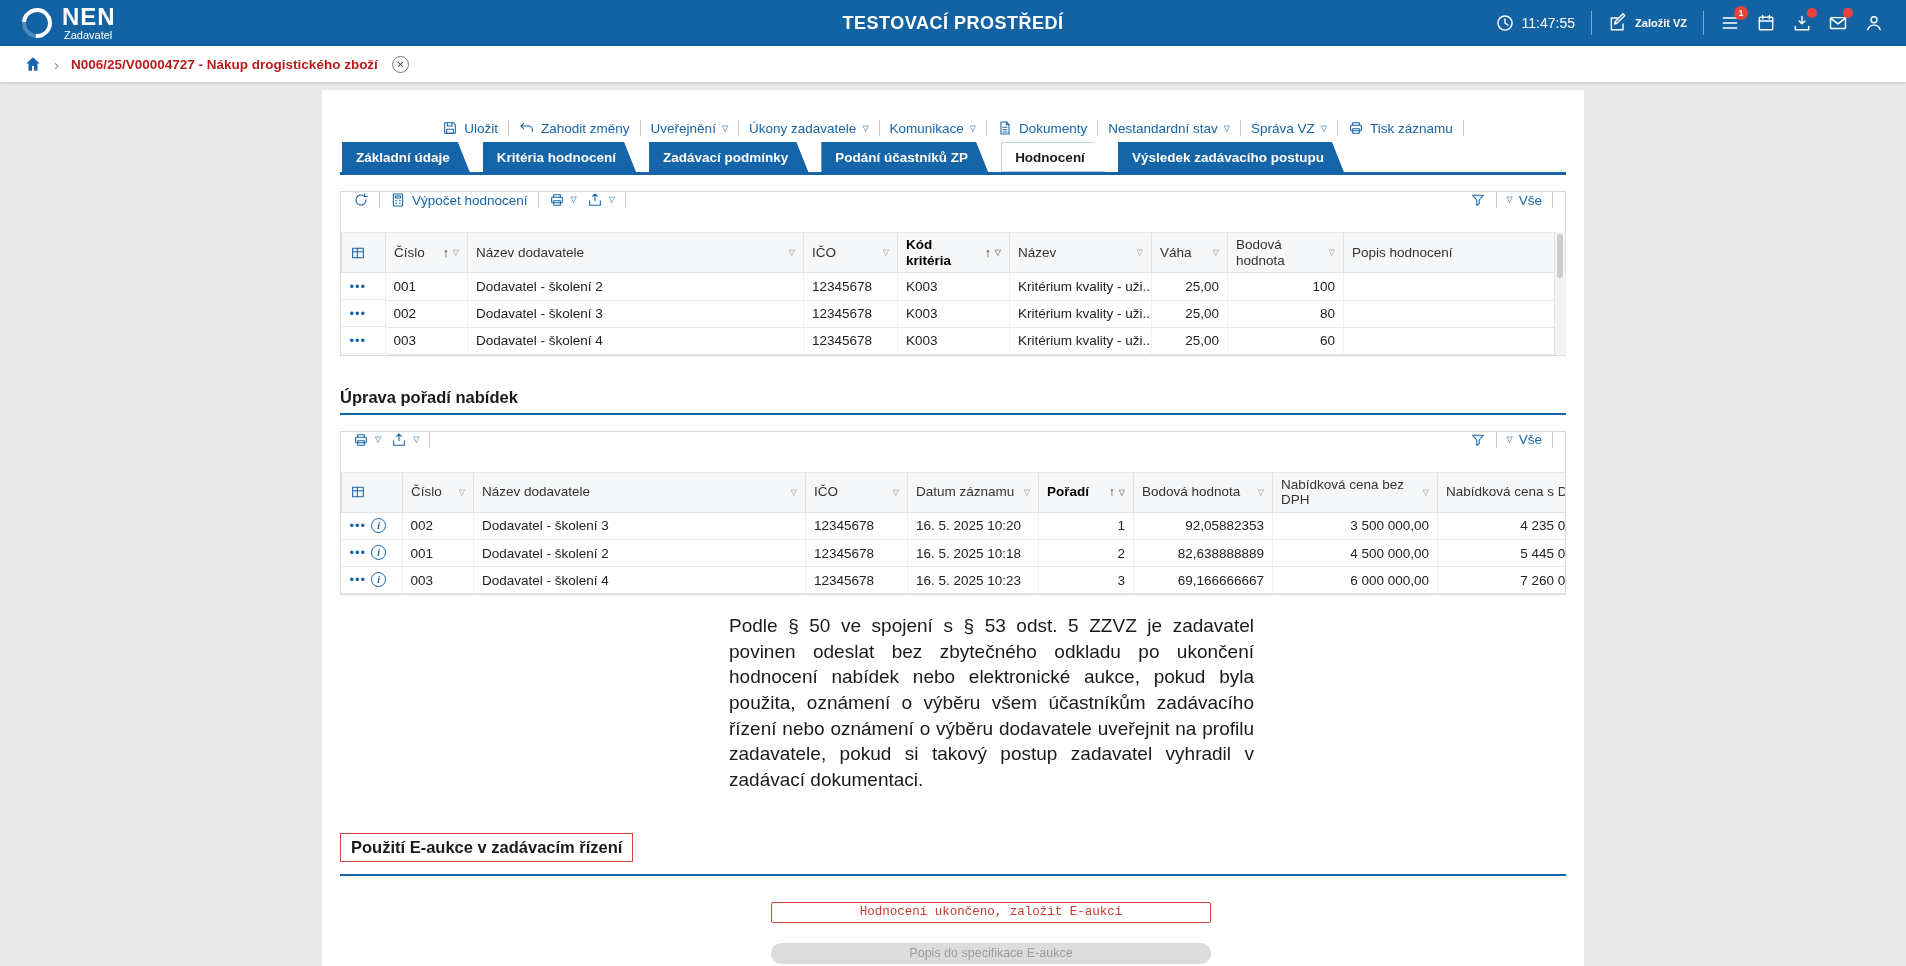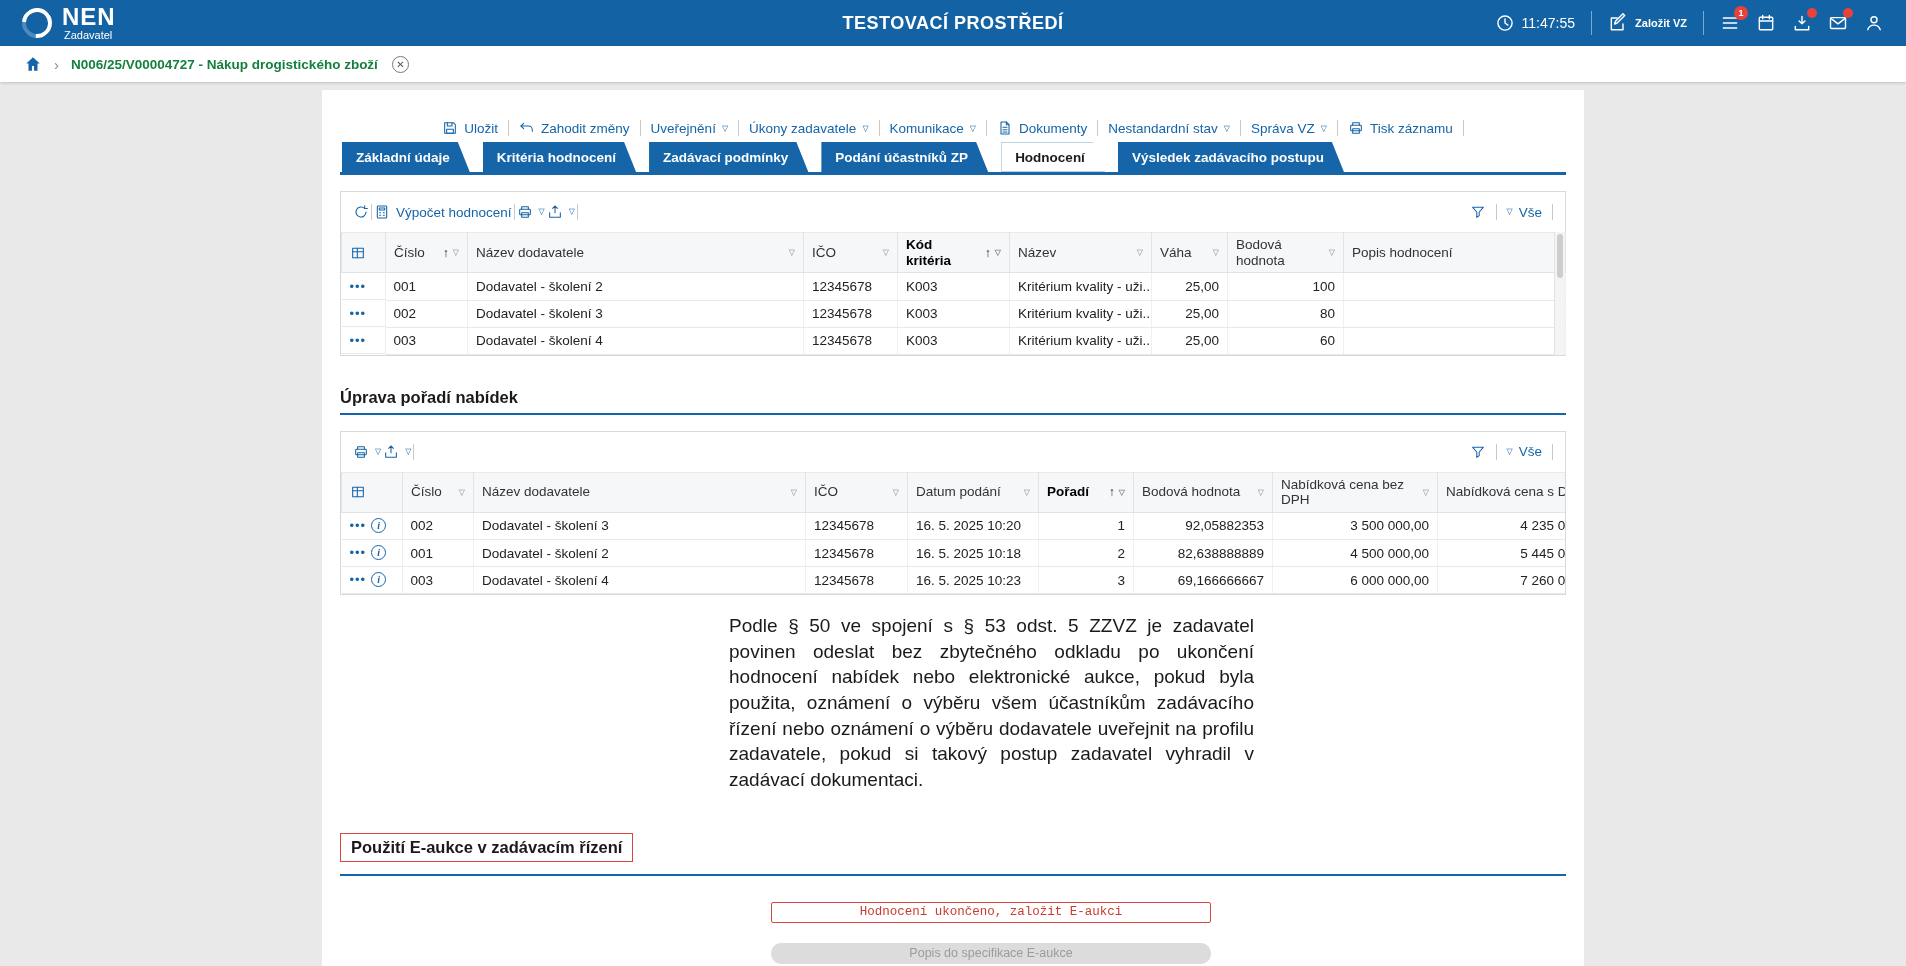--- a/index.html
+++ b/index.html
@@ -27,21 +27,21 @@
   .badge-wrap { position:relative; display:inline-flex; }
   .badge { position:absolute; top:-7px; right:-8px; min-width:14px; height:14px;
     background:#E8423B; border-radius:8px; color:#fff; font-size:9px; font-weight:bold;
     display:flex; align-items:center; justify-content:center; padding:0 3px; }
   .badge.dot { min-width:10px; height:10px; top:-5px; right:-5px; padding:0; }
 
   
   .breadcrumb { height:36px; background:#fff; display:flex; align-items:center;
     padding:0 24px; gap:12px; box-shadow:0 1px 3px rgba(0,0,0,.18); position:relative; z-index:1; }
   .crumb-chev { color:#8a8a8a; font-size:15px; }
-  .crumb-label { font-size:13.5px; font-weight:bold; color:#15803d; }
+  .crumb-label { font-size:13.5px; font-weight:bold; color:#b91c1c; }
   .crumb-close { width:17px; height:17px; border:1px solid #777; border-radius:50%;
     color:#555; font-size:10px; display:flex; align-items:center; justify-content:center;
     cursor:pointer; margin-left:2px; }
 
   
   .card { width:1262px; margin:8px auto 0; background:#fff; min-height:876px;
     padding:12px 18px 20px; }
 
   
   .rec-toolbar { display:flex; align-items:flex-end; justify-content:center;
@@ -60,22 +60,22 @@
     clip-path:polygon(0 0, calc(100% - 12px) 0, 100% 100%, 0 100%); }
   .tab.active { background:#fff; color:#1a1a1a; box-shadow:inset 0 0 0 1px #B9D2E6; }
 
   
   .section-title-row { margin-top:22px; border-bottom:2px solid #1565A8; padding-bottom:6px; }
   .section-title { font-size:16.5px; font-weight:bold; color:#1a1a1a; display:inline-block; }
   .section-title.red-boxed { border:1px solid #D9453C; padding:4px 10px; margin-bottom:12px; }
 
   
   .grid-box { border:1px solid #D9D9D9; margin-top:16px; background:#fff; }
-  .box-toolbar { display:flex; align-items:center; height:40px; padding:0 12px;
-    gap:2px; font-size:13.5px; color:#1565A8; }
+  .box-toolbar { display:flex; align-items:flex-start; height:40px; padding:0 12px;
+    gap:10px; font-size:13.5px; color:#1565A8; }
   .box-toolbar .right { margin-left:auto; display:flex; align-items:center; gap:10px; }
   .tbl-wrap { position:relative; }
   .tbl-clip { overflow:hidden; }
   table { border-collapse:collapse; table-layout:fixed; font-size:13.5px; color:#222; }
   .t1 table { width:100%; }
   .t2 table { width:1266px; }
   th { background:#F6F7F8; border:1px solid #E3E3E3; border-top:1px solid #E9E9E9;
     height:40px; font-weight:normal; color:#333; padding:4px 8px; text-align:left; vertical-align:middle; }
   th.sorted { font-weight:bold; color:#000; }
   .th { display:flex; align-items:center; gap:4px; }
@@ -495,21 +495,21 @@
                 </div>
               </th>
             <th>
                 <div class="th">
                   <span class="lbl">IČO</span>
                   <span class="fcaret">▽</span>
                 </div>
               </th>
             <th>
                 <div class="th">
-                  <span class="lbl">Datum podání</span>
+                  <span class="lbl">Datum záznamu</span>
                   <span class="fcaret">▽</span>
                 </div>
               </th>
             <th class="sorted">
                 <div class="th">
                   <span class="lbl">Pořadí</span>
                   <span class="sort">↑</span>
                   <span class="fcaret">▽</span>
                 </div>
               </th>

